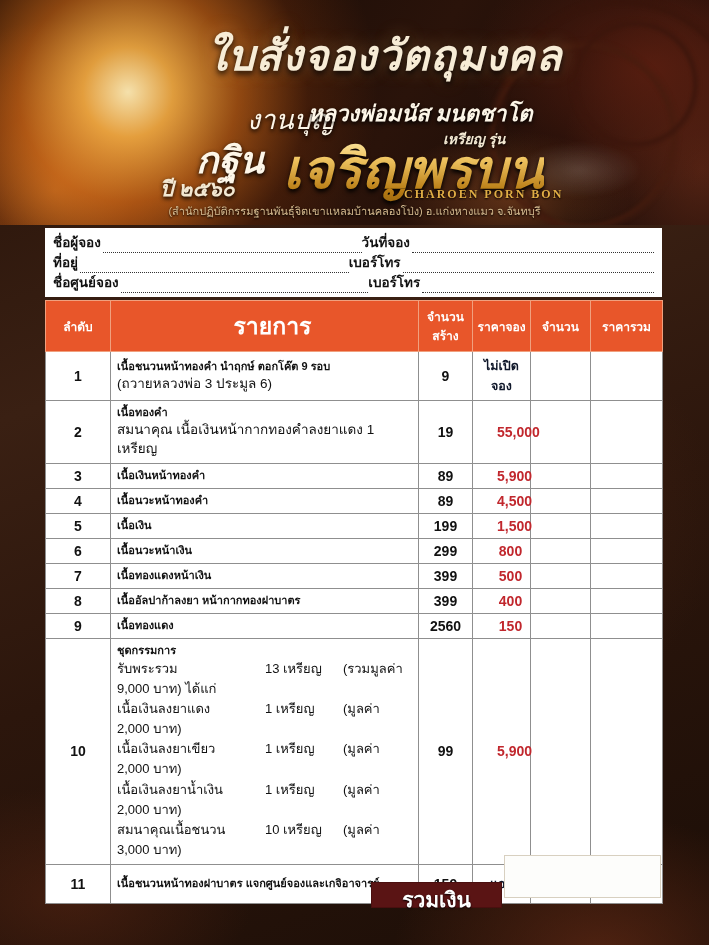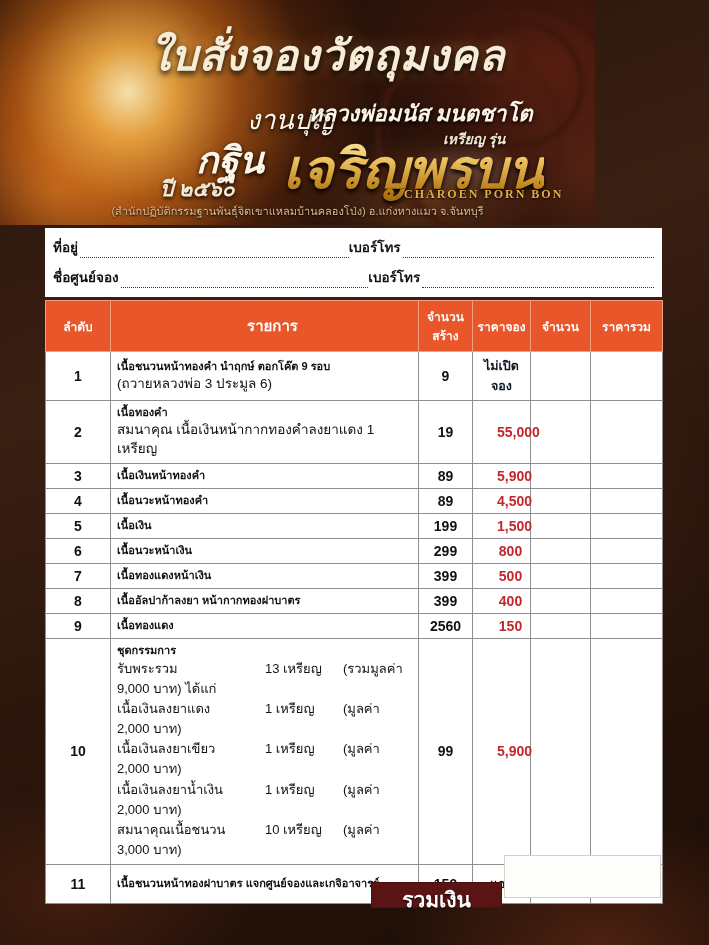--- a/index.html
+++ b/index.html
@@ -7,21 +7,21 @@
   .page{
     position:relative; width:709px; height:945px; overflow:hidden; margin:0 auto;
     background:
       radial-gradient(ellipse 300px 200px at 85% 101%, rgba(120,50,25,.55), transparent 70%),
       radial-gradient(ellipse 260px 160px at 10% 95%, rgba(95,40,20,.5), transparent 70%),
       radial-gradient(ellipse 400px 300px at 60% 55%, rgba(110,55,30,.35), transparent 75%),
       linear-gradient(160deg, #241108 0%, #3a2013 35%, #2c160c 60%, #1c0e07 100%);
   }
   
   .hero{
-    position:absolute; left:0; top:0; width:595px; height:225px; overflow:hidden;
+    position:absolute; left:0; top:0; width:709px; height:225px; overflow:hidden;
     background:
       radial-gradient(circle at 128px 92px, rgba(255,235,180,.95) 0px, rgba(255,180,70,.85) 45px, rgba(240,120,25,.55) 110px, rgba(150,60,10,.25) 180px, transparent 250px),
       radial-gradient(circle at 55px 190px, rgba(255,150,50,.55) 0px, rgba(200,90,20,.35) 80px, transparent 170px),
       radial-gradient(ellipse 240px 180px at 92% 30%, rgba(90,30,16,.9), transparent 75%),
       radial-gradient(ellipse 200px 260px at 99% 75%, rgba(130,55,30,.55), transparent 70%),
       radial-gradient(ellipse 160px 90px at 72% 88%, rgba(170,90,40,.45), transparent 75%),
       linear-gradient(120deg, #0d0705 0%, #1d0e08 30%, #2a130a 55%, #120806 100%);
   }
   .flame-swirl{
     position:absolute; right:-30px; top:-20px; width:260px; height:260px; border-radius:50%;
@@ -95,21 +95,21 @@
   .dots.d2{ flex:1.45; }
   
   table.items{
     position:absolute; left:45px; top:300px; width:617px;
     border-collapse:collapse; table-layout:fixed; background:#fff;
   }
   table.items th{
     background:#e8562a; color:#fff; font-weight:bold; font-size:12px;
     border:1px solid #f0a07e; padding:6px 2px; text-align:center;
   }
-  table.items th.big{ font-size:15px;padding-left:18px; }
+  table.items th.big{ font-size:23px;padding-left:18px; }
   table.items td{
     border:1px solid #8f8f8f; background:#fff; vertical-align:middle;
     font-size:14px; color:#111; padding:4px 6px;
   }
   td.no{ text-align:center; font-weight:bold; font-size:14px; }
   td.item{ text-align:left; padding-left:12px; }
   .item-name{ font-weight:bold; font-size:11px; display:block; line-height:1.45; }
   .item-sub{ font-size:13.5px; display:block; line-height:1.4; }
   .detail-line{ display:block; font-size:13px; line-height:1.55; }
   .detail-line .dn{ display:inline-block; width:148px; }
@@ -149,20 +149,26 @@
     <div class="hero-edition-label">เหรียญ รุ่น</div>
     <div class="hero-kathin">กฐิน</div>
     <div class="hero-year">ปี ๒๕๖๐</div>
     <div class="hero-name">เจริญพรบน</div>
     <div class="hero-name-en">CHAROEN PORN BON</div>
     <div class="hero-location">(สำนักปฏิบัติกรรมฐานพันธุ์จิตเขาแหลมบ้านคลองโป่ง) อ.แก่งหางแมว จ.จันทบุรี</div>
   </div>
 
   <div class="form-panel">
     <div class="form-row">
+      <span class="form-label">ชื่อผู้จอง</span>
+      <span class="dots d1"></span>
+      <span class="form-label">วันที่จอง</span>
+      <span class="dots d2"></span>
+    </div>
+    <div class="form-row">
       <span class="form-label">ที่อยู่</span>
       <span class="dots d1"></span>
       <span class="form-label">เบอร์โทร</span>
       <span class="dots d2"></span>
     </div>
     <div class="form-row">
       <span class="form-label">ชื่อศูนย์จอง</span>
       <span class="dots d1"></span>
       <span class="form-label">เบอร์โทร</span>
       <span class="dots d2"></span>

